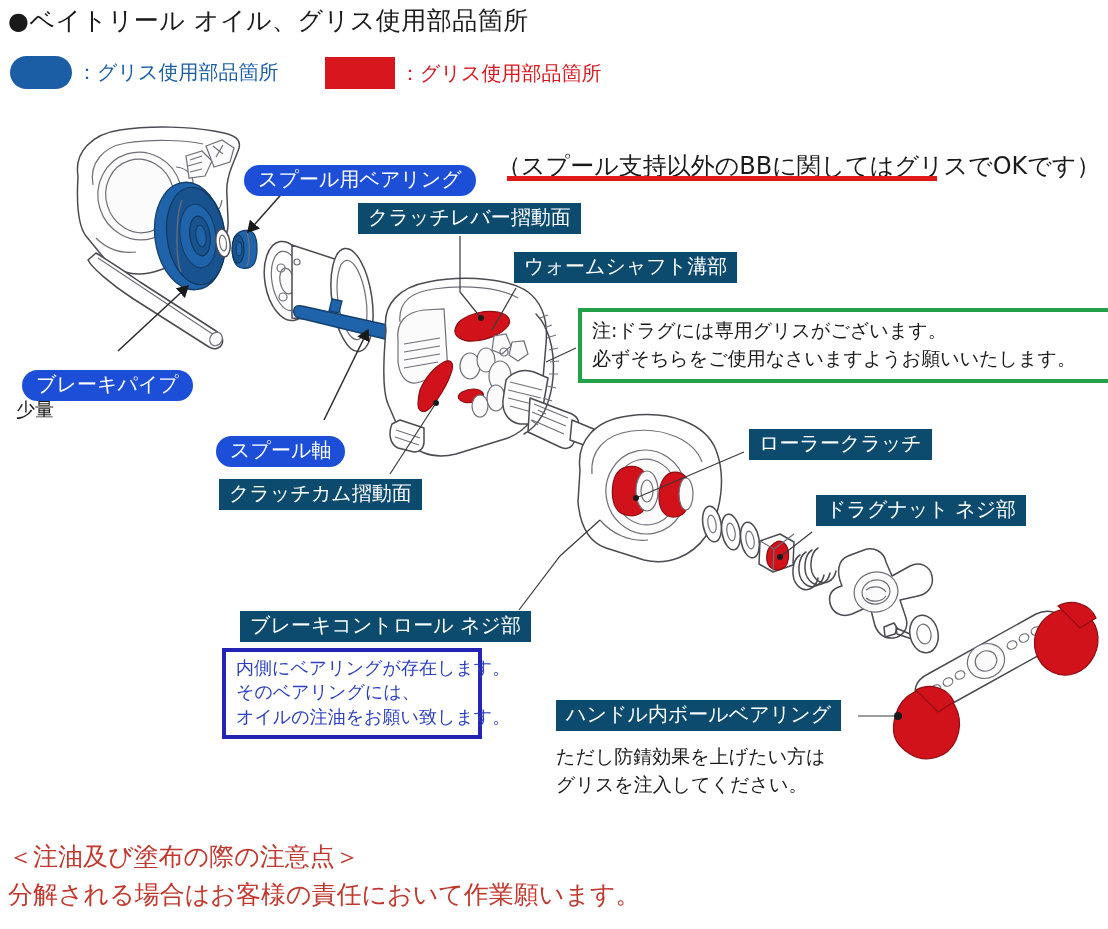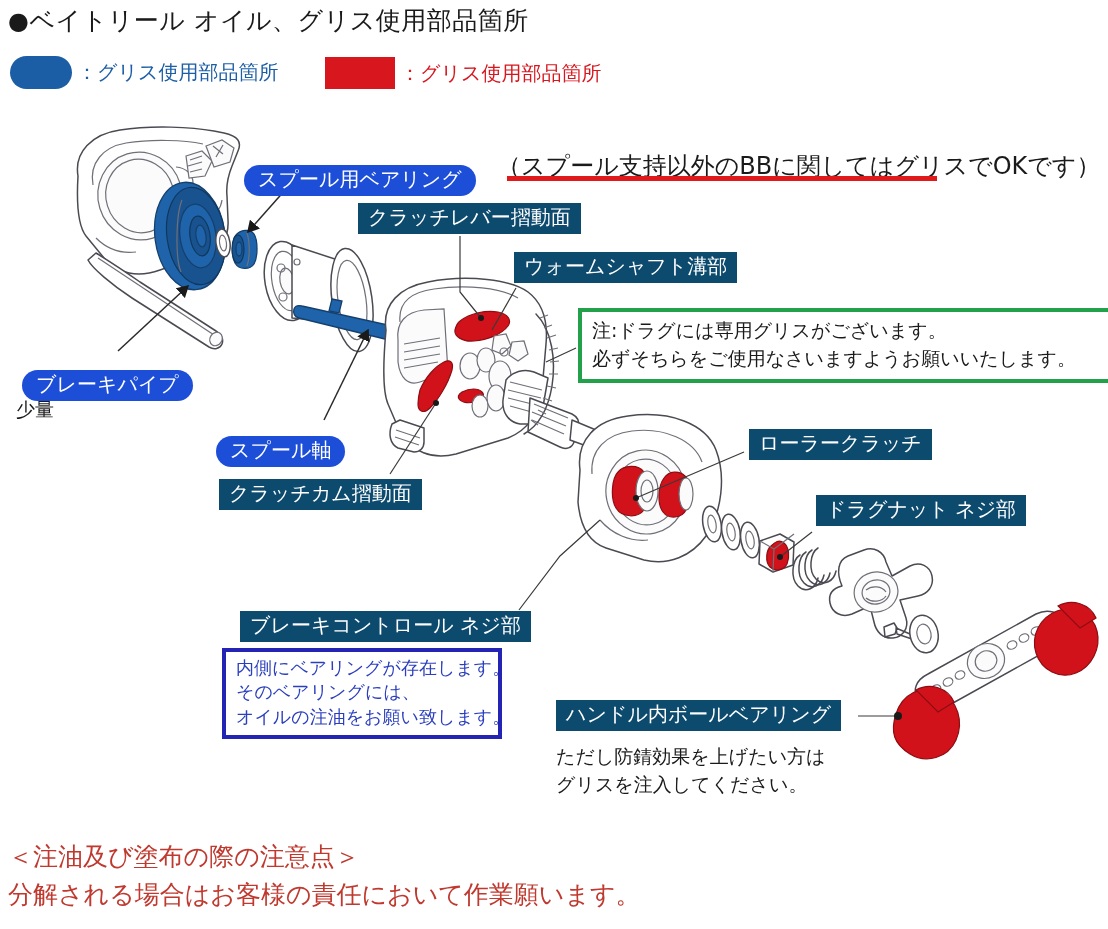--- a/index.html
+++ b/index.html
@@ -45,21 +45,21 @@
 
   
   #note-green{
     left:578px;top:308px;width:560px;
     border:4px solid #22a04a;background:#ffffff;
     padding:5px 8px 7px 10px;box-sizing:border-box;
   }
   #note-green div{font-size:19px;color:#1a1a1a;white-space:nowrap;line-height:1.45;}
 
   #note-blue{
-    left:222px;top:648px;width:280px;
+    left:222px;top:648px;width:260px;
     border:4px solid #2323b4;background:#ffffff;
     padding:4px 8px 6px 10px;box-sizing:border-box;
   }
   #note-blue div{font-size:18px;color:#2b3fbe;white-space:nowrap;line-height:1.35;}
 
   #bb-note{left:497px;top:150px;}
   #bb-note .t{font-size:24px;color:#1a1a1a;white-space:nowrap;}
   #bb-note .underline{
     position:absolute;left:10px;top:26px;width:430px;height:5px;background:#e01a1a;
   }

